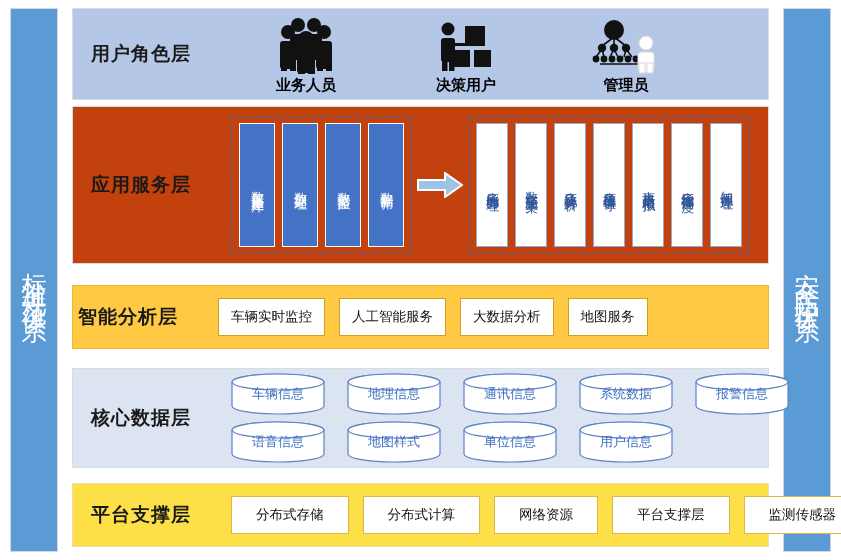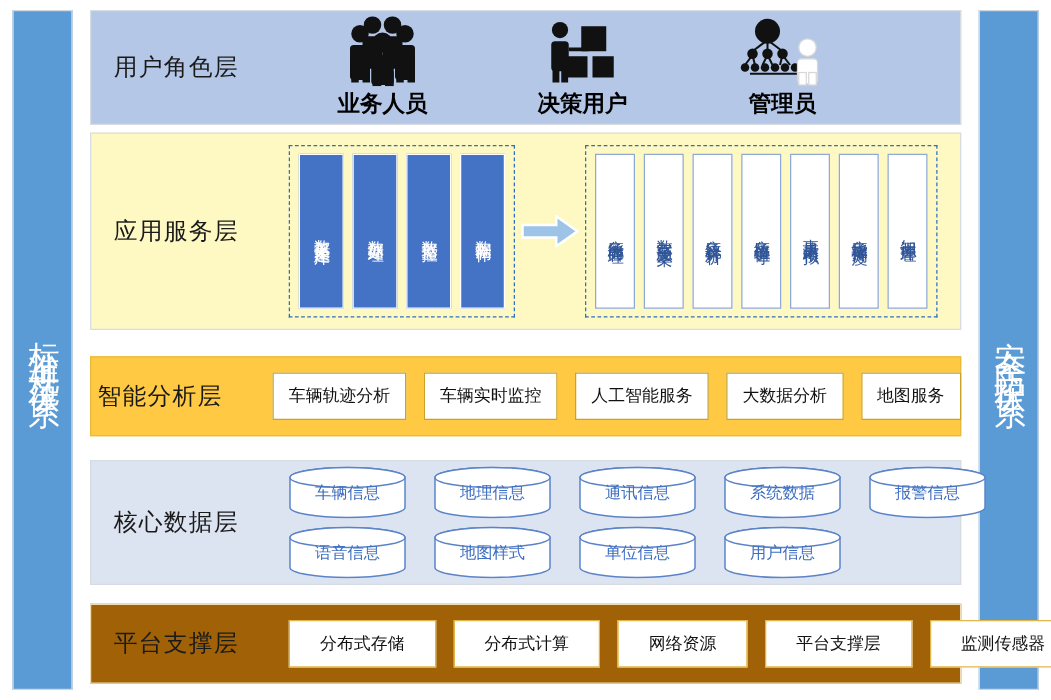--- a/index.html
+++ b/index.html
@@ -28,36 +28,36 @@
   }
 
   
   .layer{
     position:absolute;left:72px;right:72px;
     box-sizing:border-box;
     border:1px solid #d7dce3;
     display:flex;align-items:center;
   }
   .layer-title{
-    font-size:19px;font-weight:normal;color:#1a1a1a;
+    font-size:19px;font-weight:bold;color:#1a1a1a;
     letter-spacing:1px;
     flex:0 0 auto;
     text-align:left;
   }
 
   
   #layer-user{top:8px;height:92px;background:#b4c7e7;}
   #layer-user .layer-title{margin-left:18px;width:140px;}
   .roles{flex:1;display:flex;align-items:flex-end;justify-content:flex-start;height:100%;padding-bottom:4px;box-sizing:border-box;}
   .role{display:flex;flex-direction:column;align-items:center;justify-content:flex-end;}
-  .role .role-label{font-size:18px;font-weight:bold;color:#000;margin-top:2px;}
+  .role .role-label{font-size:15px;font-weight:bold;color:#000;margin-top:2px;}
   .role-icon{height:56px;display:flex;align-items:flex-end;justify-content:center;}
 
   
-  #layer-app{top:106px;height:158px;background:#fef9c3;}
+  #layer-app{top:106px;height:158px;background:#c2410c;}
   #layer-app .layer-title{margin-left:18px;width:140px;}
   .app-body{flex:1;display:flex;align-items:center;height:100%;}
   .dash-group{
     border:1.5px dashed #2f6ec4;
     padding:6px 7px;box-sizing:border-box;
     display:flex;gap:7px;align-items:stretch;
     height:138px;
   }
   .vbox{
     display:flex;align-items:center;justify-content:center;
@@ -106,21 +106,21 @@
   .cyl{
     position:relative;width:94px;height:42px;
     color:#3f6fc0;font-size:13px;
     display:flex;align-items:center;justify-content:center;
     box-sizing:border-box;
   }
   .cyl .cyl-svg{position:absolute;inset:0;}
   .cyl .cyl-label{position:relative;z-index:2;white-space:nowrap;}
 
   
-  #layer-plat{top:483px;height:64px;background:#a16207;border-color:#ecdcb8;}
+  #layer-plat{top:483px;height:64px;background:#fde047;border-color:#ecdcb8;}
   #layer-plat .layer-title{margin-left:18px;width:140px;}
   .chip-plat{
     background:#ffffff;border:1px solid #e0b64a;
     height:38px;padding:0 24px;
     display:flex;align-items:center;justify-content:flex-end;
     font-size:13.5px;color:#111;box-sizing:border-box;
     white-space:nowrap;
   }
 </style>
 </head>
@@ -274,23 +274,20 @@
           </div>
       </div>
 
     </div>
   </div>
 
   <div class="layer" id="layer-smart">
     <div class="layer-title">智能分析层</div>
     <div class="chiprow">
       <div class="chip">
-          <span>车辆轨迹分析</span>
-        </div>
-      <div class="chip">
           <span>车辆实时监控</span>
         </div>
       <div class="chip">
           <span>人工智能服务</span>
         </div>
       <div class="chip">
           <span>大数据分析</span>
         </div>
       <div class="chip">
           <span>地图服务</span>

